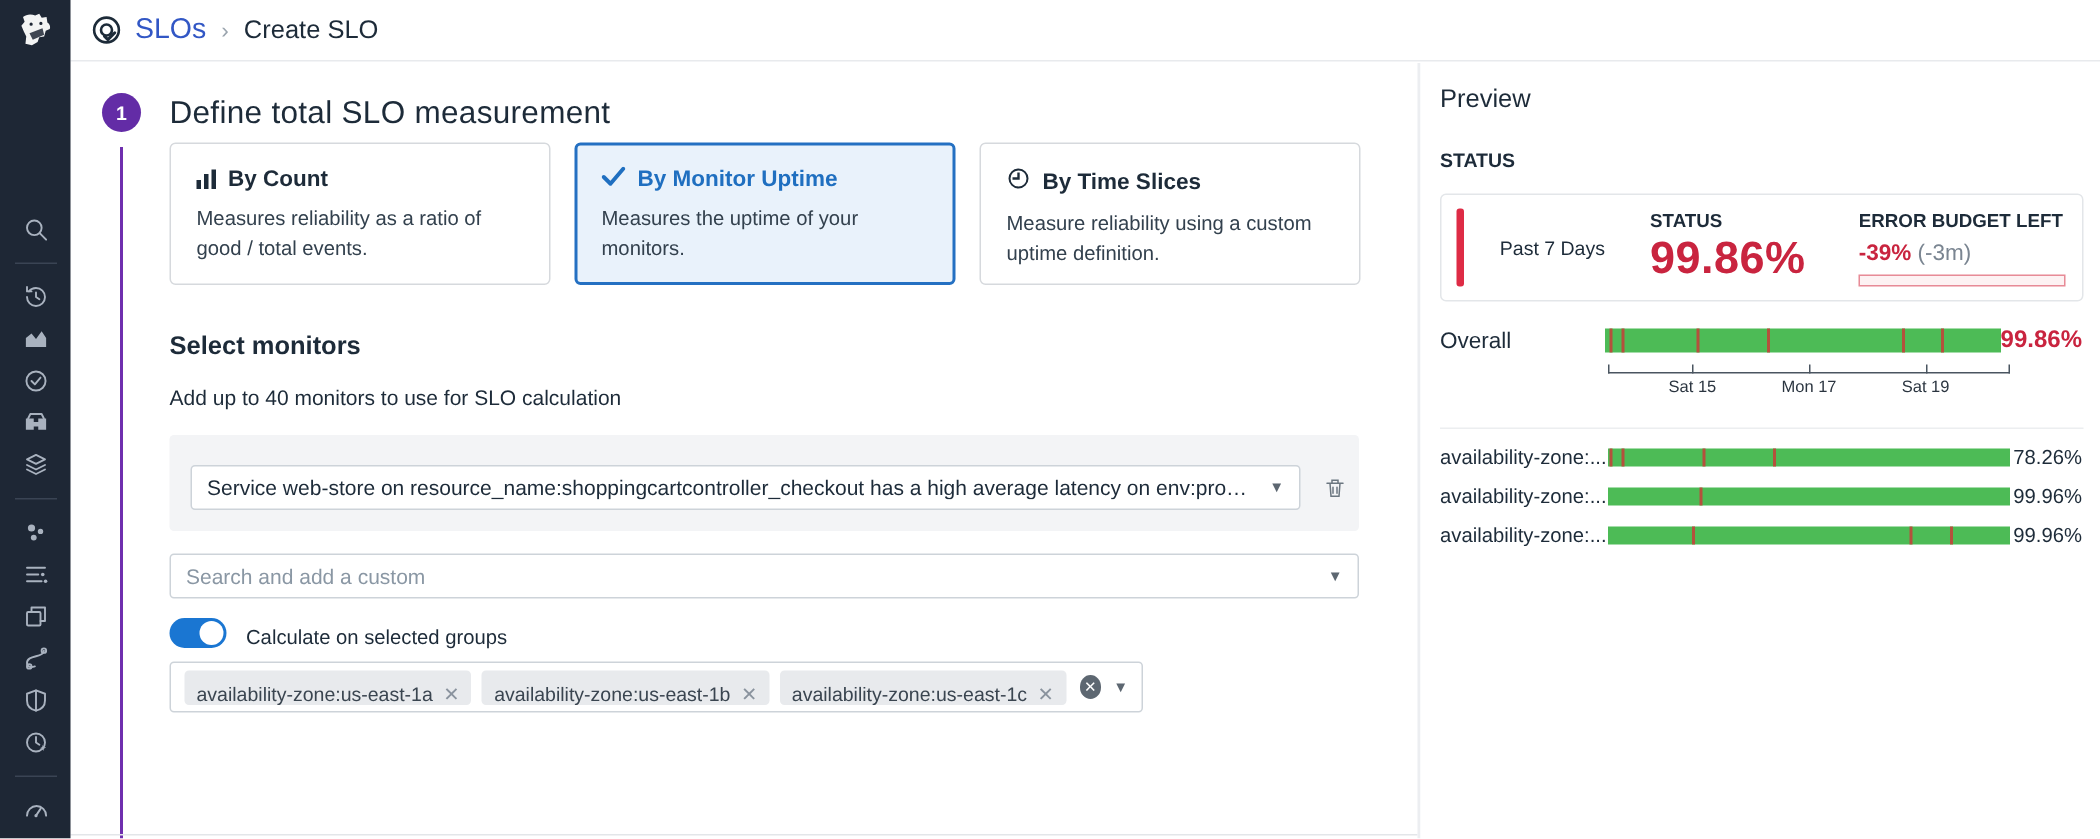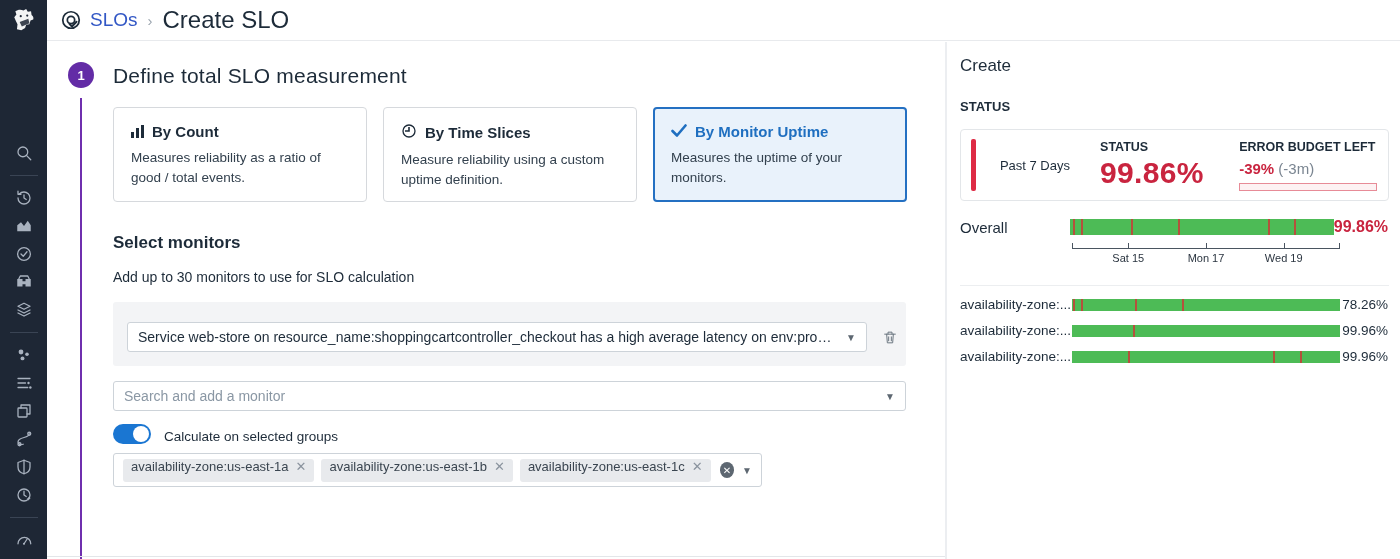--- a/index.html
+++ b/index.html
@@ -19,29 +19,29 @@
   .nav .ic{width:47px;height:28px;display:flex;align-items:center;justify-content:center;cursor:pointer}
   .nav .ic svg{stroke:#a9b2bf;fill:none;stroke-width:1.7;stroke-linecap:round;stroke-linejoin:round}
   .nav .ic svg .f{fill:#a9b2bf;stroke:none}
   .nav .sep{width:28px;height:1px;background:#3a4454;margin:8px 0}
 
   
   .topbar{position:absolute;left:47px;top:0;right:0;height:41px;background:#fff;border-bottom:1px solid #e8eaed;display:flex;align-items:center;padding-left:13px}
   .crumb-ico{display:flex;margin-right:8px}
   .crumb-root{color:var(--link);font-size:19px;cursor:pointer}
   .crumb-sep{color:#9aa4ae;margin:0 10px;font-size:15px}
-  .crumb-cur{font-size:24px;color:var(--ink)}
+  .crumb-cur{font-size:17px;color:var(--ink)}
 
   
   .content{position:absolute;left:47px;top:42px;width:898px;bottom:0;background:#fff;padding:22px 0 0 66px}
   .stepline{position:absolute;left:33px;top:56px;bottom:0;width:2px;background:#6f2fae}
   .stepnum{position:absolute;left:21px;top:20px;width:26px;height:26px;border-radius:50%;background:var(--purple);color:#fff;font-size:13px;font-weight:bold;display:flex;align-items:center;justify-content:center;z-index:2}
   h1{font-size:21px;font-weight:500;letter-spacing:.2px}
   .h2{font-size:16px;font-weight:bold;margin-top:22px}
-  .cards{display:flex;gap:16px;margin-top:19px}
+  .cards{display:flex;gap:16px;margin-top:7px}
   .card{width:254px;height:95px;border:1px solid #d6d9dd;border-radius:4px;background:#fff;padding:15px 17px;cursor:pointer}
   .card.sel{border:2px solid var(--blue-border);background:var(--blue-bg);padding:14px 16px}
   .card .ttl{display:flex;align-items:center;gap:8px;font-size:15px;font-weight:bold}
   .card.sel .ttl{color:var(--blue)}
   .card .desc{font-size:13.5px;color:var(--ink-soft);margin-top:8px;line-height:1.45}
   .ico-bars{display:flex;align-items:flex-end;gap:2px;height:13px}
   .ico-bars i{width:3px;background:var(--ink);display:block}
   .h3{font-size:17px;font-weight:bold;margin-top:31px}
   .sub{font-size:14px;margin-top:16px}
   .panel{background:var(--panel);border-radius:3px;width:793px;margin-top:17px;padding:11px 14px 14px}
@@ -52,21 +52,21 @@
   .caret{color:#5d6771;font-size:10px;margin-left:10px}
   .mon-select{width:740px}
   .trash{background:none;border:none;cursor:pointer;display:flex;padding:2px}
   .trash svg{stroke:#6b7680;fill:none;stroke-width:1.5;stroke-linecap:round}
   .search-select{width:793px;margin-top:15px;color:#8a97a4}
   .toggle-row{display:flex;align-items:flex-end;gap:13px;margin-top:13px}
   .toggle{width:38px;height:20px;border-radius:10px;background:#1a76d2;position:relative;cursor:pointer}
   .toggle .knob{position:absolute;right:2px;top:2px;width:16px;height:16px;border-radius:50%;background:#fff}
   .toggle-label{font-size:13.5px}
   .tagbox{width:649px;height:34px;border:1px solid var(--border);border-radius:3px;margin-top:9px;display:flex;align-items:center;padding:0 9px;gap:7px}
-  .pill{background:#e8eaed;border-radius:3px;height:23px;display:flex;align-items:flex-start;padding:0 8px;font-size:13px;color:#3a4550;gap:7px;white-space:nowrap}
+  .pill{background:#e8eaed;border-radius:3px;height:23px;display:flex;align-items:flex-end;padding:0 8px;font-size:13px;color:#3a4550;gap:7px;white-space:nowrap}
   .pill .x{color:#8a939e;font-size:13px;cursor:pointer}
   .clear-all{width:16px;height:16px;border-radius:50%;background:#5d6771;color:#fff;font-size:10px;display:flex;align-items:center;justify-content:center;cursor:pointer;margin-left:2px}
   .bottom-rule{position:absolute;left:0;right:0;top:514px;height:1px;background:#e3e6e9}
 
   
   .vsep{position:absolute;left:945px;top:42px;width:2px;bottom:0;background:#eceef1}
   .preview{position:absolute;left:947px;top:42px;right:0;bottom:0;background:#fff;padding:14px 11px 0 13px}
   .pv-title{font-size:17px}
   .pv-label{font-size:13px;font-weight:bold;margin-top:23px}
   .status-card{border:1px solid var(--border-soft);border-radius:4px;height:72px;margin-top:15px;display:flex;align-items:center}
@@ -222,60 +222,60 @@
       <div class="ttl">
         <span class="ico-bars">
             <i style="height:6px"></i>
             <i style="height:10px"></i>
             <i style="height:13px"></i>
           </span>
         <span>By Count</span>
       </div>
       <div class="desc">Measures reliability as a ratio of good / total events.</div>
     </div>
+    <div class="card sel">
+      <div class="ttl">
+        <span><svg width="16" height="13" viewBox="0 0 16 13" fill="none" stroke="#1f6fc0" stroke-width="2.6" stroke-linecap="round" stroke-linejoin="round">
+              <path d="M1.5 7l4.5 4.5L14.5 1.5"></path>
+            </svg></span>
+        <span>By Monitor Uptime</span>
+      </div>
+      <div class="desc">Measures the uptime of your monitors.</div>
+    </div>
     <div class="card">
       <div class="ttl">
         <span><svg width="16" height="16" viewBox="0 0 24 24" fill="none" stroke="#1d2b39" stroke-width="2">
               <circle cx="12" cy="12" r="9"></circle>
               <path d="M12 6v6H6" stroke-width="2.4"></path>
             </svg></span>
         <span>By Time Slices</span>
       </div>
       <div class="desc">Measure reliability using a custom uptime definition.</div>
     </div>
-    <div class="card sel">
-      <div class="ttl">
-        <span><svg width="16" height="13" viewBox="0 0 16 13" fill="none" stroke="#1f6fc0" stroke-width="2.6" stroke-linecap="round" stroke-linejoin="round">
-              <path d="M1.5 7l4.5 4.5L14.5 1.5"></path>
-            </svg></span>
-        <span>By Monitor Uptime</span>
-      </div>
-      <div class="desc">Measures the uptime of your monitors.</div>
-    </div>
   </div>
 
   <div class="h3">Select monitors</div>
-  <div class="sub">Add up to 30 monitors to use for SLO calculation</div>
+  <div class="sub">Add up to 40 monitors to use for SLO calculation</div>
 
   <div class="panel">
     <div class="sel-row">
       <div class="select mon-select">
         <span class="grow">Service web-store on resource_name:shoppingcartcontroller_checkout has a high average latency on env:prod,...</span>
         <span class="caret">▼</span>
       </div>
       <button class="trash">
         <svg width="16" height="17" viewBox="0 0 24 24">
             <path d="M4 7h16M9 7V4h6v3M7 7l1 13h8l1-13M10 11v6M14 11v6"></path>
           </svg>
       </button>
     </div>
   </div>
 
   <div class="select search-select">
-    <span class="grow">Search and add a monitor</span>
+    <span class="grow">Search and add a custom</span>
     <span class="caret">▼</span>
   </div>
 
   <div class="toggle-row">
     <div class="toggle">
         <span class="knob"></span>
       </div>
     <span class="toggle-label">Calculate on selected groups</span>
   </div>
 
@@ -294,21 +294,21 @@
     </span>
     <span class="clear-all">✕</span>
     <span class="caret" style="margin-left:1px">▼</span>
   </div>
 
   <div class="bottom-rule"></div>
 </main>
 
 <div class="vsep"></div>
 <section class="preview">
-  <div class="pv-title">Create</div>
+  <div class="pv-title">Preview</div>
   <div class="pv-label">STATUS</div>
 
   <div class="status-card">
     <div class="accent"></div>
     <div class="period">Past 7 Days</div>
     <div class="st-block">
       <div class="small-label">STATUS</div>
       <div class="big-red">99.86%</div>
     </div>
     <div class="eb-block">
@@ -336,21 +336,21 @@
 
   <div class="axis" id="axis">
     <div class="base"></div>
     <div class="etick" style="left:0"></div>
     <div class="etick" style="right:0"></div>
   <div class="tick" style="left: 21%;"></div>
       <div class="tlabel" style="left: 21%;">Sat 15</div>
       <div class="tick" style="left: 50%;"></div>
       <div class="tlabel" style="left: 50%;">Mon 17</div>
       <div class="tick" style="left: 79%;"></div>
-      <div class="tlabel" style="left: 79%;">Wed 19</div>
+      <div class="tlabel" style="left: 79%;">Sat 19</div>
     </div>
 
   <div class="pv-divider"></div>
 
   <div class="bar-row zone-row">
     <div class="lbl">availability-zone:...</div>
     <div class="track thin" style="background: rgb(77, 187, 86);">
         <div class="mark" style="left: 0.5%; background: rgb(181, 80, 60);"></div>
         <div class="mark" style="left: 3.5%; background: rgb(181, 80, 60);"></div>
         <div class="mark" style="left: 23.5%; background: rgb(181, 80, 60);"></div>

